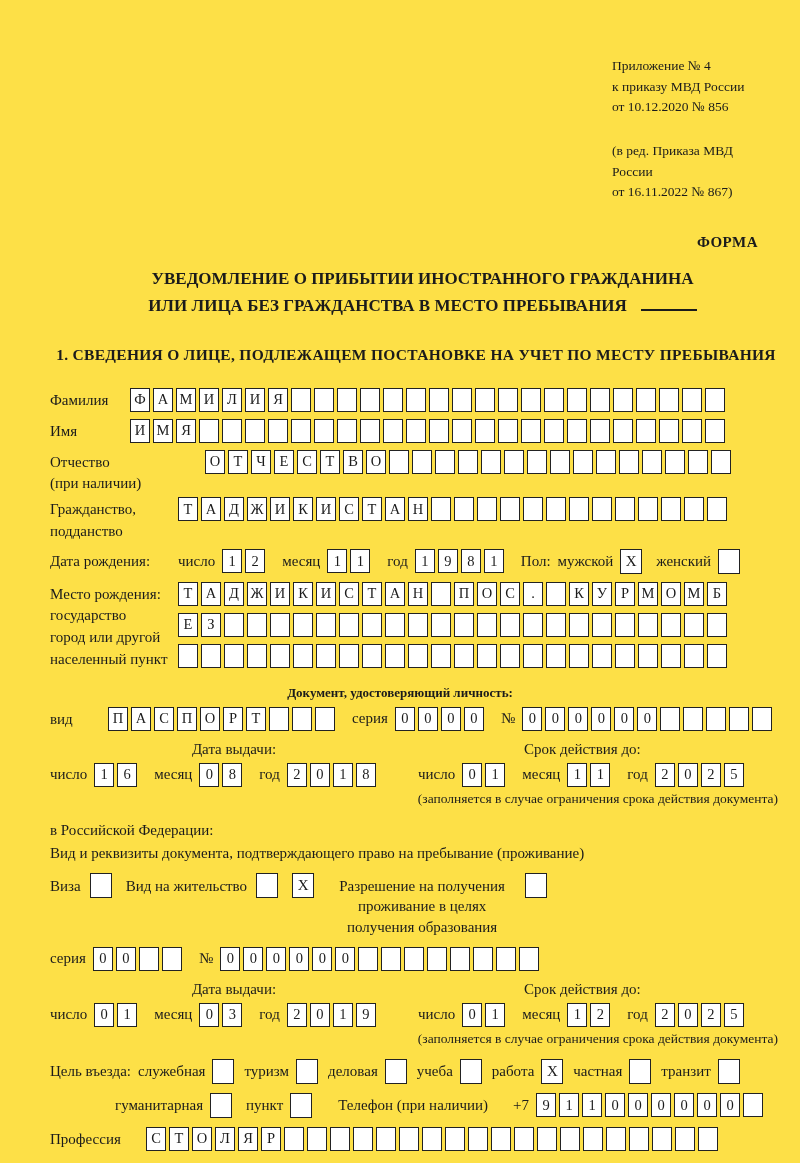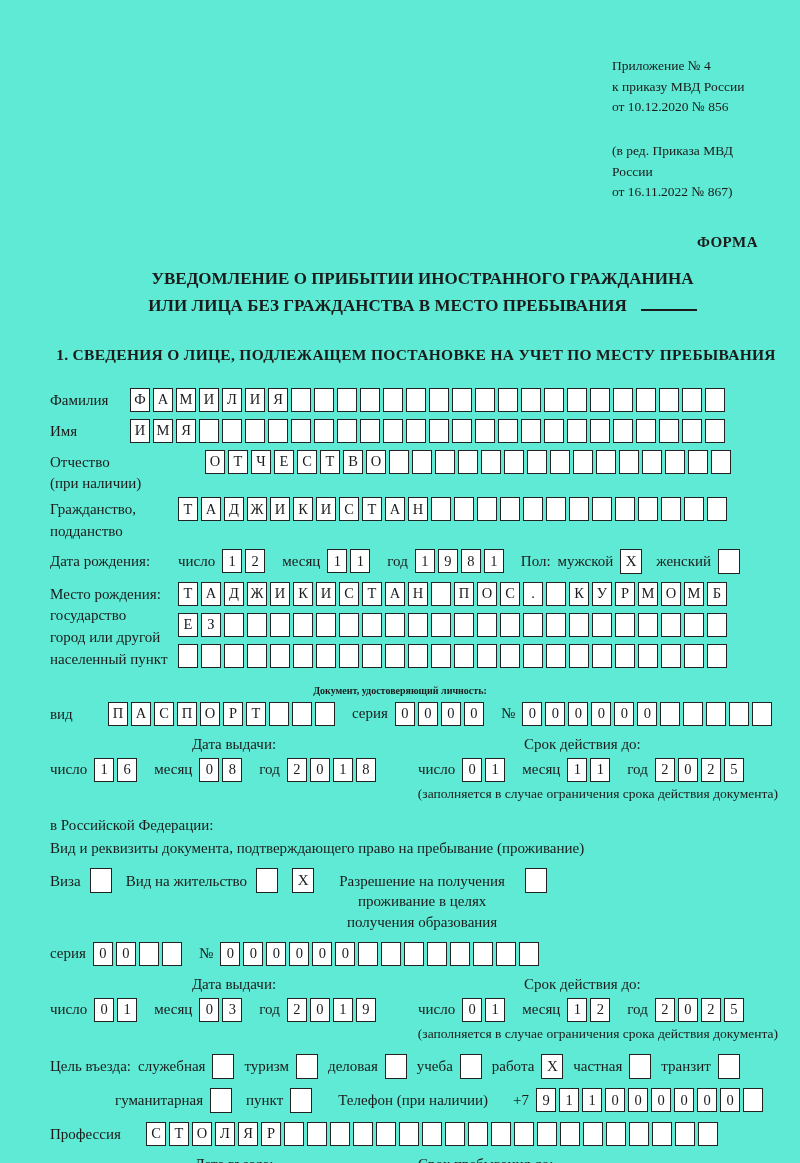--- a/index.html
+++ b/index.html
@@ -1,17 +1,17 @@
 <!DOCTYPE html>
 <html><head>
 <meta charset="utf-8">
 <style>
   html,body{margin:0;padding:0;background:#e8e8e8;}
   .page{
-    position:relative;width:800px;height:1163px;margin:0 auto;background:#5eead4;
+    position:relative;width:800px;height:1163px;margin:0 auto;background:#fde047;
     color:#1b1b1b;font-family:"Liberation Serif","DejaVu Serif",serif;overflow:hidden;
   }
   .annex{margin:36px 38px 0 612px;font-size:13.5px;line-height:1.5;white-space:pre-line;}
   .annex .amend{margin-top:4px;white-space:pre-line;}
   .forma{margin:12px 42px 0 0;text-align:right;font-weight:bold;font-size:15px;letter-spacing:.5px;}
   .title{margin-top:14px;text-align:center;font-weight:bold;font-size:17px;line-height:1.6;padding-left:45px;}
   .blank{display:inline-block;width:56px;border-bottom:2px solid #1b1b1b;margin-left:14px;height:14px;}
   .sec1{margin:26px 8px 0 40px;text-align:center;font-weight:bold;font-size:15.5px;letter-spacing:.3px;}
 
   .frow{display:flex;align-items:flex-start;margin:7px 0 0 50px;font-size:15px;}
@@ -27,21 +27,21 @@
     font-size:14.5px;background:#fff;flex:none;
   }
   .cbox{
     width:22px;height:25px;box-sizing:border-box;border:1.7px solid #222;
     display:inline-flex;align-items:center;justify-content:center;font-size:15px;flex:none;background:#fff;
   }
   .stack>.cells{margin-bottom:7px;display:flex;}
   .dlbl{margin:0 7px 0 0;flex:none;}
   .dlbl.ml{margin-left:14px;}
 
-  .center-b{margin-top:10px;text-align:center;font-weight:bold;font-size:10px;}
+  .center-b{margin-top:10px;text-align:center;font-weight:bold;font-size:13px;}
   .dates{display:flex;margin:10px 0 0 50px;font-size:15px;}
   .dg1{width:368px;flex:none;}
   .dg2{flex:none;}
   .dhead{text-align:center;margin-bottom:5px;}
   .drow{display:flex;align-items:center;}
   .note{margin-top:4px;text-align:right;padding-right:22px;font-size:13.5px;}
   .intro{margin:12px 0 0 50px;font-size:15px;line-height:1.55;}
   .optrow{display:flex;align-items:flex-start;margin:8px 0 0 50px;font-size:15px;}
   .opt{display:flex;align-items:flex-start;flex:none;}
   .opt .olabel{margin-right:9px;line-height:1.35;padding-top:3px;}

